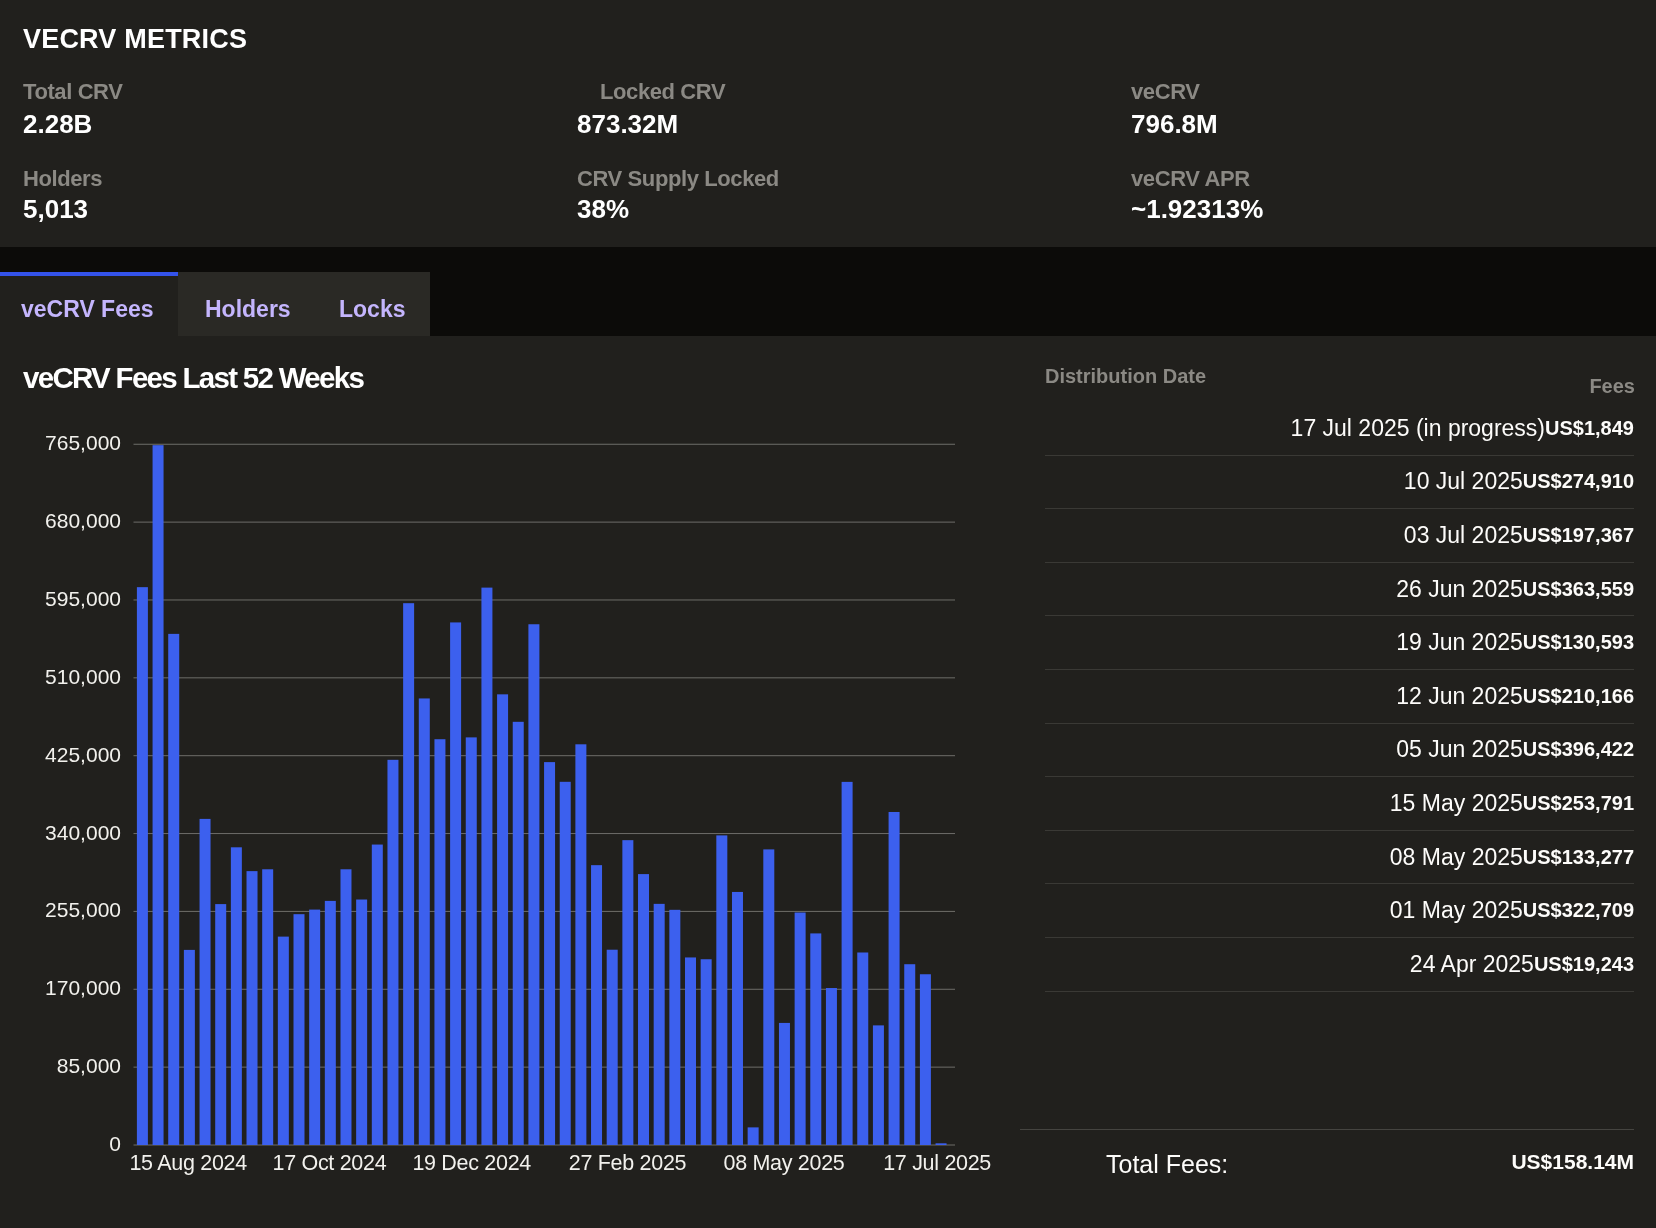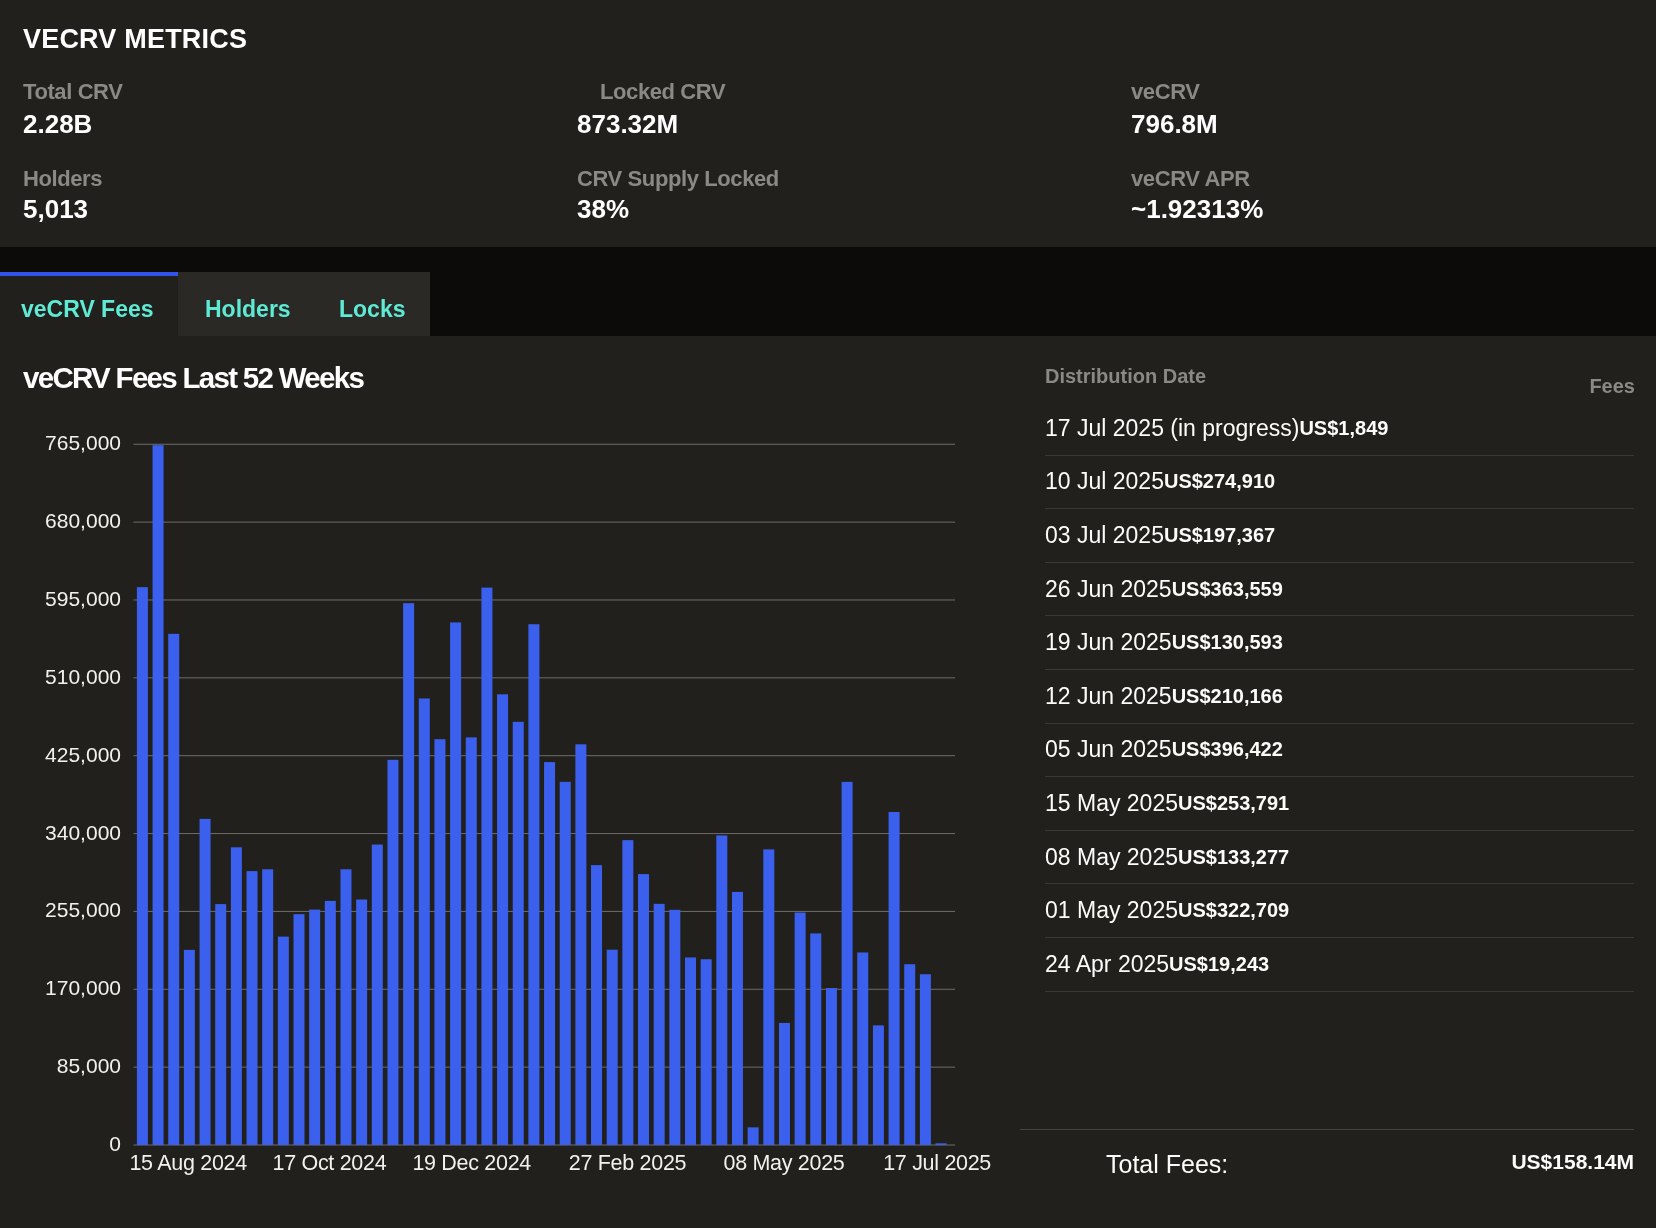--- a/index.html
+++ b/index.html
@@ -8,28 +8,28 @@
 .abs { position:absolute; }
 
 .h1 { left:23px; top:24px; font-size:27px; font-weight:bold; color:#fff; letter-spacing:0.2px; }
 .slabel { font-size:22px; font-weight:bold; color:#8b8984; letter-spacing:-0.4px; }
 .sval { font-size:26px; font-weight:bold; color:#fff; }
 
 .band { left:0; top:247px; width:1656px; height:89px; background:#0c0b09; }
 .tab-active { left:0; top:272px; width:178px; height:64px; background:#21201d;
   border-top:4px solid #3453eb; }
 .tab-box { left:178px; top:272px; width:252px; height:64px; background:#2a2925; }
-.tabtxt { font-size:23px; font-weight:bold; color:#5eead4; }
+.tabtxt { font-size:23px; font-weight:bold; color:#c4b5fd; }
 
 .ctitle { left:23px; top:361px; font-size:29.5px; font-weight:bold; color:#fff; letter-spacing:-1.7px; }
 
 .thead { font-size:20px; font-weight:bold; color:#8b8984; }
 .tbl { left:1045px; top:402px; width:589px; }
 .trow { height:53.6px; border-bottom:1px solid #3a3935; display:flex;
-  align-items:center; justify-content:flex-start; }
+  align-items:center; justify-content:flex-end; }
 .tdate { font-size:23px; color:#fdfcfa; }
 .tfee { font-size:20px; font-weight:bold; color:#fdfcfa; }
 .divider { left:1020px; top:1129px; width:614px; height:1px; background:#454440; }
 .totlabel { font-size:25px; color:#fdfcfa; }
 .totval { font-size:21px; font-weight:bold; color:#fdfcfa; }
 </style>
 </head>
 <body>
 <div class="abs h1">VECRV METRICS</div>
 

